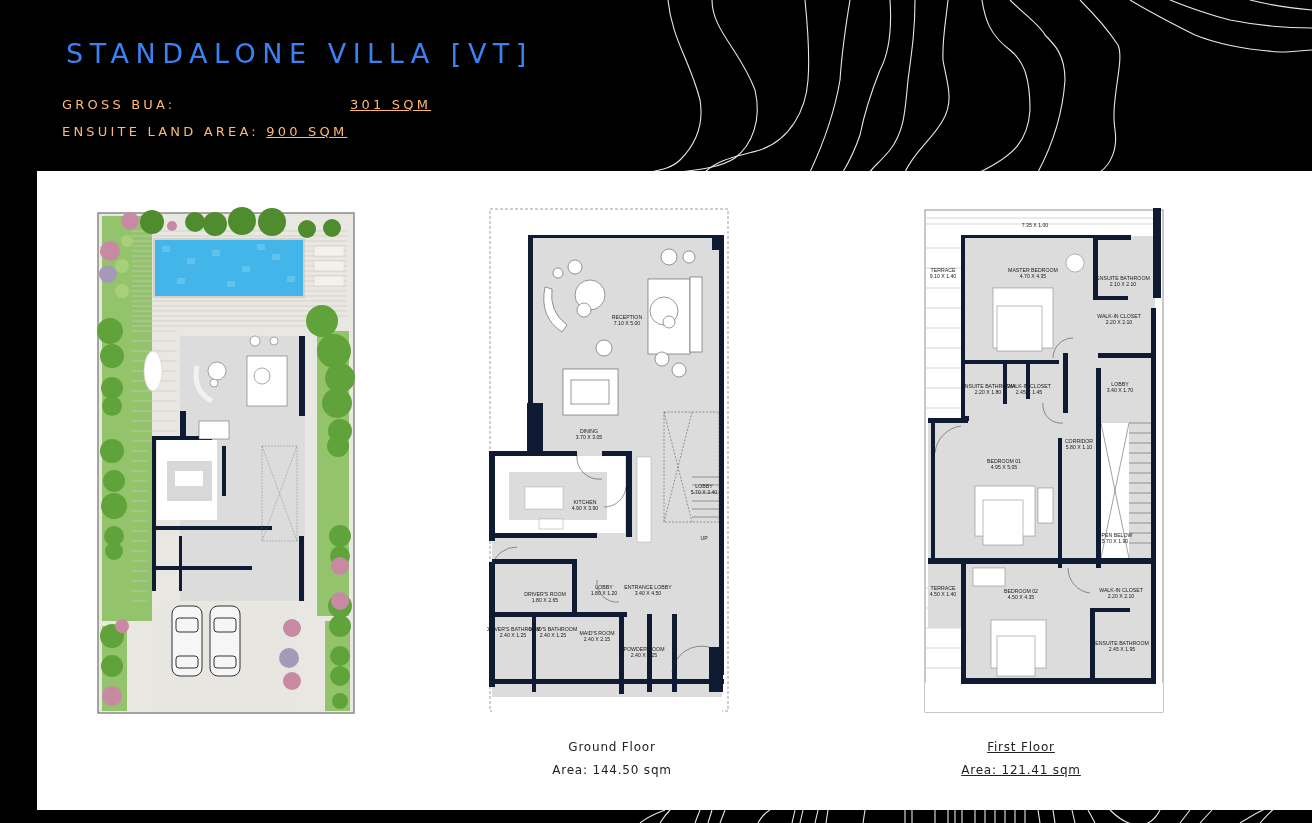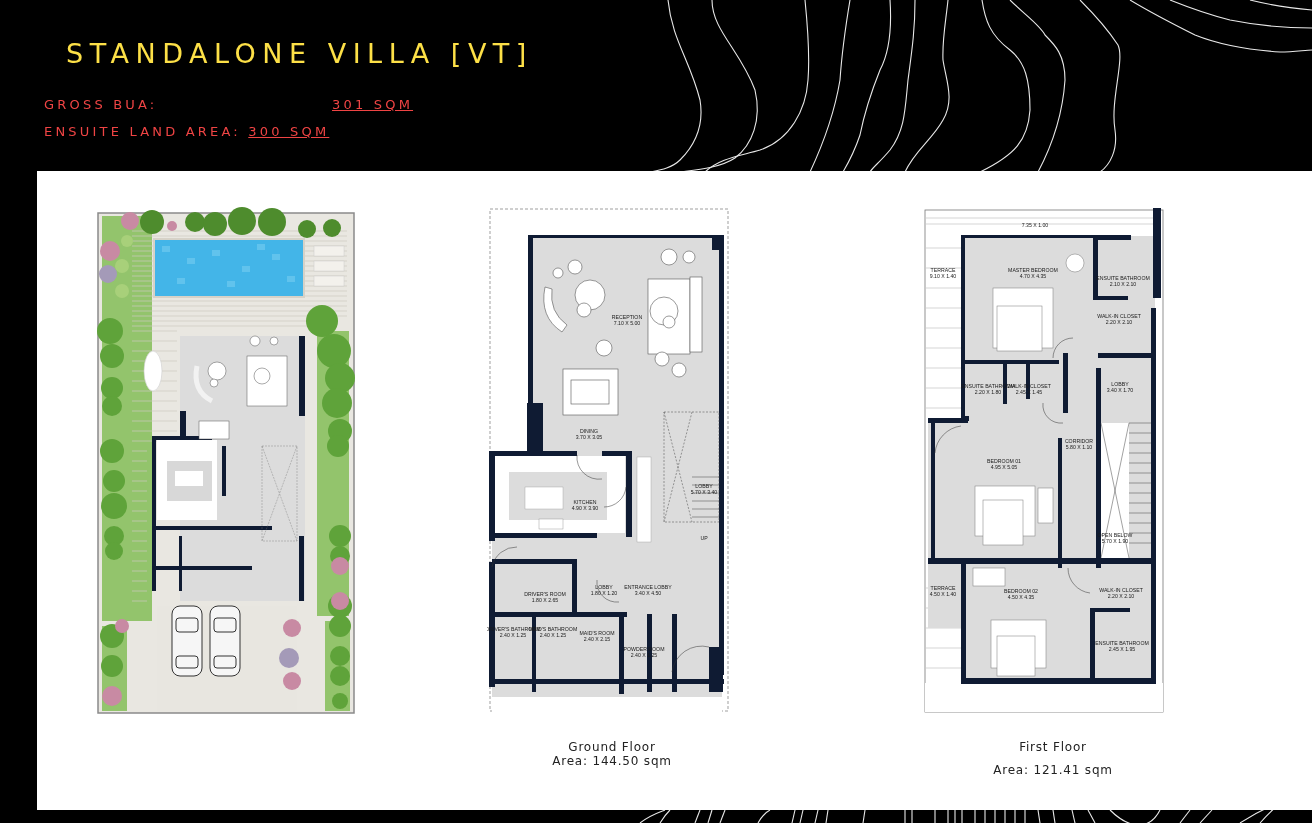--- a/index.html
+++ b/index.html
@@ -2,23 +2,23 @@
 <html><head>
 <meta charset="utf-8">
 <style>
   * { box-sizing: border-box; margin: 0; padding: 0; }
   html, body { width: 1312px; height: 823px; overflow: hidden; background: #000; }
   body { position: relative; font-family: "DejaVu Sans", sans-serif; color: #fff; }
   #contours { position: absolute; left: 0; top: 0; width: 1312px; height: 823px; }
   .title {
     position: absolute; left: 66px; top: 38px;
     font-family: "DejaVu Sans", sans-serif; font-size: 27px; font-weight: 400;
-    letter-spacing: 6.5px; color: #fde047; white-space: nowrap;
+    letter-spacing: 6.5px; color: #3b82f6; white-space: nowrap;
   }
-  .spec { position: absolute; left: 44px; font-size: 13px; letter-spacing: 3.2px; color: #ef4444; white-space: nowrap; }
+  .spec { position: absolute; left: 62px; font-size: 13px; letter-spacing: 3.2px; color: #fdba74; white-space: nowrap; }
   .spec .val { position: absolute; left: 288px; text-decoration: underline; }
   .spec.row1 { top: 97px; }
   .spec.row2 { top: 124px; }
   .spec.row2 .val { left: 0; position: relative; }
   .panel {
     position: absolute; left: 37px; top: 171px; width: 1283px; height: 639px;
     background: #fff;
   }
   .plan { position: absolute; }
   .caption { position: absolute; color: #222; font-family: "DejaVu Sans", sans-serif; font-size: 12px; letter-spacing: 0.8px; text-align: center; white-space: nowrap; }
@@ -101,21 +101,21 @@
     <path d="M1200 823 L1212 810"></path>
 </svg>
 
 <div class="title">STANDALONE VILLA [VT]</div>
 <div class="spec row1">
   <span>GROSS BUA:</span>
   <span class="val">301 SQM</span>
 </div>
 <div class="spec row2">
   <span>ENSUITE LAND AREA:</span>
-  <span class="val">300 SQM</span>
+  <span class="val">900 SQM</span>
 </div>
 
 <div class="panel">
 
   <svg class="plan" style="left:55px;top:35px;" width="270" height="510" viewBox="0 0 270 510">
 
     <rect x="6" y="7" width="256" height="500" fill="#e9e7e1" stroke="#8a8a8a" stroke-width="1.5"></rect>
 
     <rect x="10" y="10" width="50" height="405" fill="#93c46c"></rect>
     <rect x="225" y="125" width="32" height="285" fill="#93c46c"></rect>
@@ -489,19 +489,19 @@
     <text class="rl" x="81" y="255"><tspan>BEDROOM 01</tspan><tspan x="81" dy="6">4.95 X 5.05</tspan></text>
     <text class="rl" x="192" y="329"><tspan>OPEN BELOW</tspan><tspan x="192" dy="6">5.70 X 1.90</tspan></text>
     <text class="rl" x="20" y="382"><tspan>TERRACE</tspan><tspan x="20" dy="6">4.50 X 1.40</tspan></text>
     <text class="rl" x="98" y="385"><tspan>BEDROOM 02</tspan><tspan x="98" dy="6">4.50 X 4.35</tspan></text>
     <text class="rl" x="198" y="384"><tspan>WALK-IN CLOSET</tspan><tspan x="198" dy="6">2.20 X 2.10</tspan></text>
     <text class="rl" x="199" y="437"><tspan>ENSUITE BATHROOM</tspan><tspan x="199" dy="6">2.45 X 1.95</tspan></text>
   </svg>
 
   <div class="caption" style="left:505px;top:569px;width:140px;">
     <div>Ground Floor</div>
-    <div style="">Area: 144.50 sqm</div>
+    <div style="margin-top:9px;">Area: 144.50 sqm</div>
   </div>
-  <div class="caption" style="left:946px;top:569px;width:140px;">
+  <div class="caption" style="left:914px;top:569px;width:140px;text-decoration:underline;">
     <div>First Floor</div>
     <div style="margin-top:9px;">Area: 121.41 sqm</div>
   </div>
 </div>
 
 </body></html>

